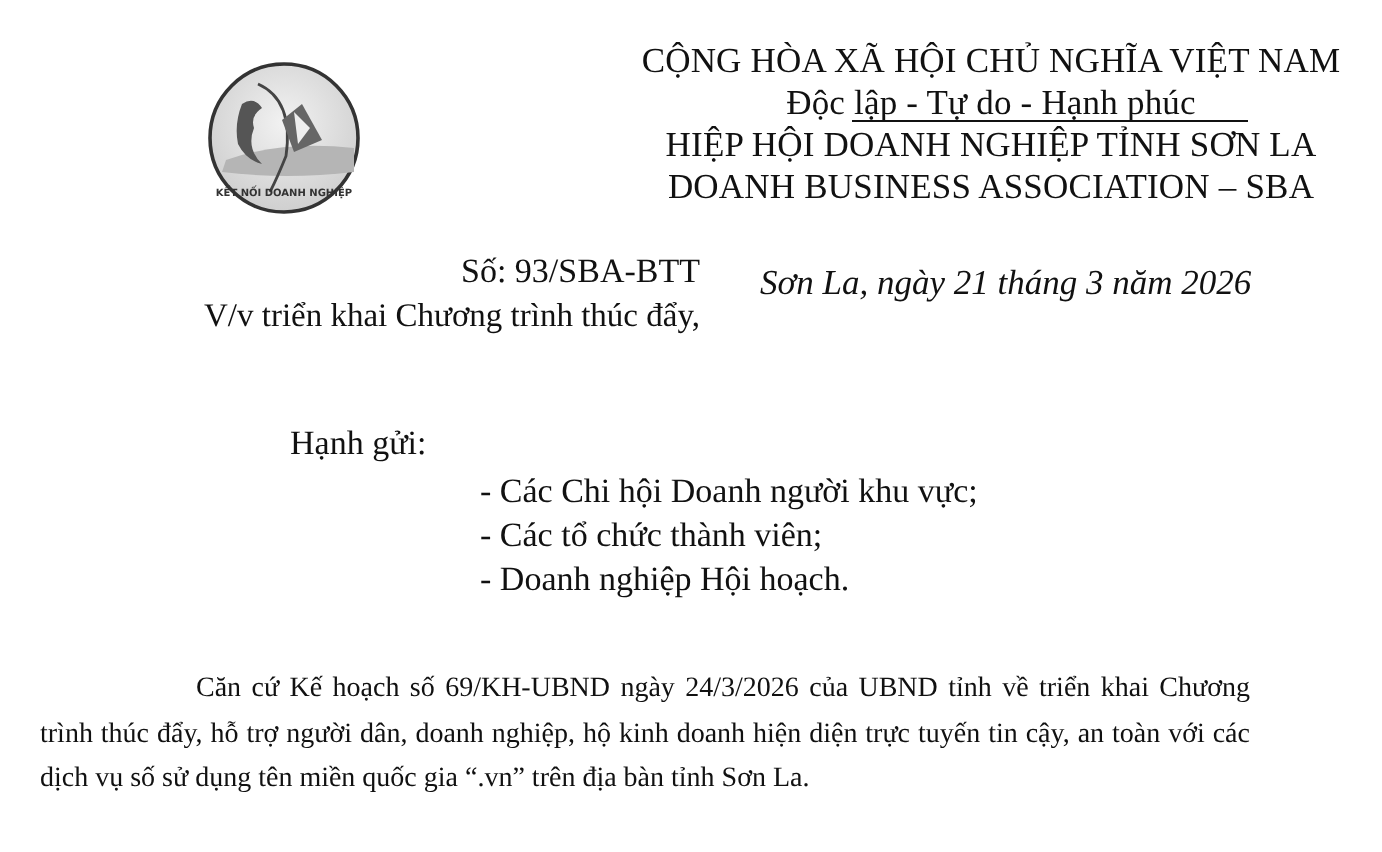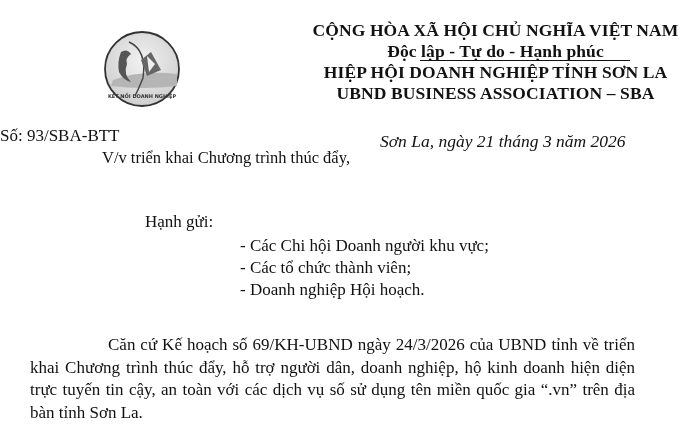--- a/index.html
+++ b/index.html
@@ -5,29 +5,29 @@
     html, body { margin: 0; padding: 0; }
     body {
       width: 691px; height: 426px; overflow: hidden;
       background: #ffffff; color: #111111;
       font-family: "Liberation Serif", "DejaVu Serif", serif;
       position: relative;
     }
     .abs { position: absolute; }
     .logo { left: 103px; top: 30px; width: 78px; height: 78px; }
     .hdr-right { left: 300px; top: 20px; width: 391px; text-align: center; }
-    .hdr-line { font-weight: bold; font-size: 17.5px; line-height: 21px; white-space: nowrap; letter-spacing: 0.1px; }
+    .hdr-line { font-weight: normal; font-size: 17.5px; line-height: 21px; white-space: nowrap; letter-spacing: 0.1px; }
     .motto { display: inline-block; position: relative; }
     .motto-ul { position: absolute; left: 33px; right: -26px; bottom: 1px; height: 1.3px; background: #111; }
-    .so { left: 0; top: 126px; width: 350px; text-align: left; font-size: 17px; line-height: 20px; }
+    .so { left: 0; top: 126px; width: 350px; text-align: right; font-size: 17px; line-height: 20px; }
     .vv { left: 0; top: 148px; width: 350px; text-align: right; font-size: 16.5px; line-height: 19.5px; }
     .date { left: 380px; top: 131px; font-style: italic; font-size: 17.5px; white-space: nowrap; }
     .kinhgui { left: 145px; top: 212px; font-size: 17px; }
     .recips { left: 240px; top: 235px; font-size: 17px; line-height: 22px; }
-    .body-p { left: 30px; top: 334px; width: 605px; font-size: 17px; line-height: 22.5px; text-align: justify; text-indent: 78px; }
+    .body-p { left: 20px; top: 334px; width: 605px; font-size: 14px; line-height: 22.5px; text-align: justify; text-indent: 78px; }
   </style>
 </head>
 <body>
 
 <div class="abs logo">
   <svg width="78" height="78" viewBox="0 0 78 78">
     <defs>
       <radialGradient id="g" cx="50%" cy="40%" r="60%">
         <stop offset="0%" stop-color="#f2f2f2"></stop>
         <stop offset="100%" stop-color="#cfcfcf"></stop>
@@ -45,21 +45,21 @@
 
 <div class="abs hdr-right">
   <div class="hdr-line">CỘNG HÒA XÃ HỘI CHỦ NGHĨA VIỆT NAM</div>
   <div class="hdr-line">
     <span class="motto">
       <span>Độc lập - Tự do - Hạnh phúc</span>
       <span class="motto-ul"></span>
     </span>
   </div>
   <div class="hdr-line">HIỆP HỘI DOANH NGHIỆP TỈNH SƠN LA</div>
-  <div class="hdr-line">UBND BUSINESS ASSOCIATION – SBA</div>
+  <div class="hdr-line">DOANH BUSINESS ASSOCIATION – SBA</div>
 </div>
 
 <div class="abs so">Số: 93/SBA-BTT</div>
 <div class="abs vv">
   <div>V/v triển khai Chương trình thúc đẩy,</div>
 </div>
 
 <div class="abs date">Sơn La, ngày 21 tháng 3 năm 2026</div>
 
 <div class="abs kinhgui">Hạnh gửi:</div>

